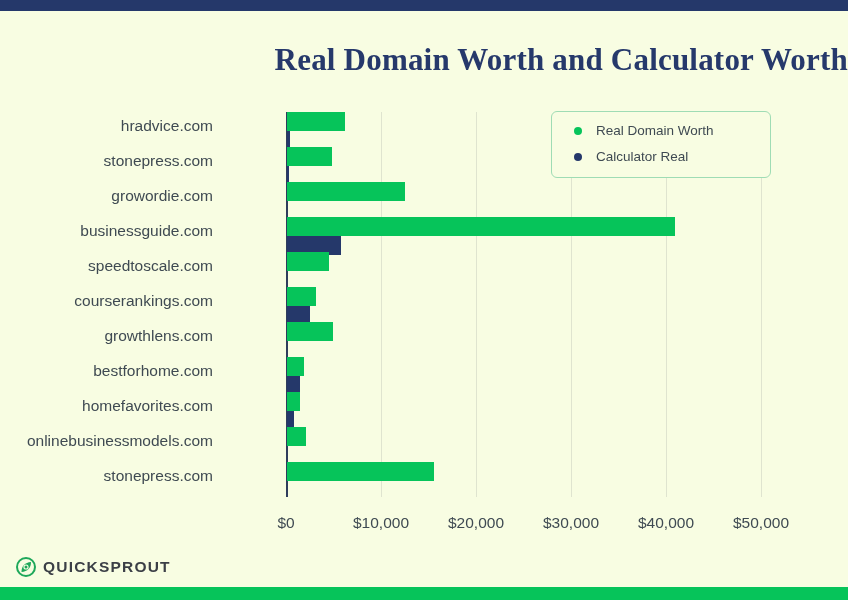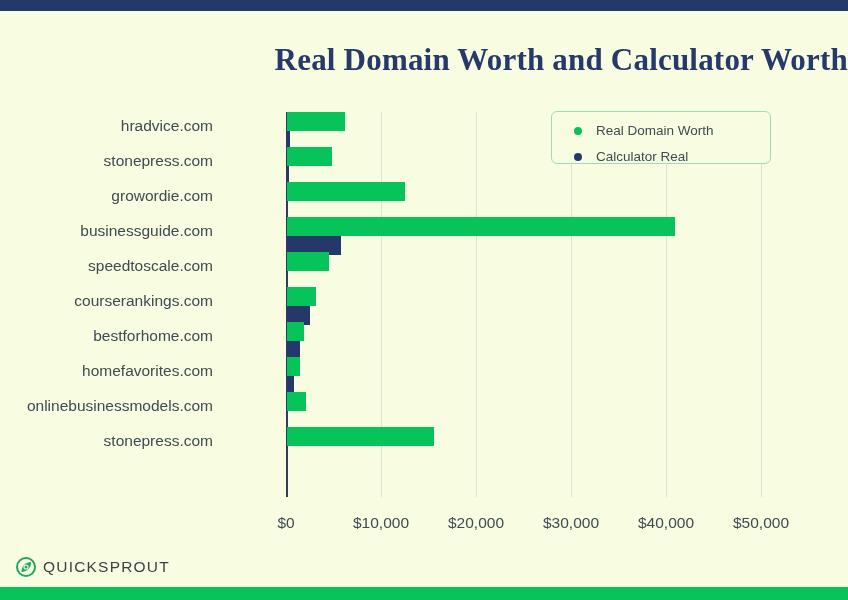--- a/index.html
+++ b/index.html
@@ -118,21 +118,21 @@
     color: #3f4a52;
     transform: translateX(-50%);
     white-space: nowrap;
   }
   
   .legend {
     position: absolute;
     left: 551px;
     top: 111px;
     width: 220px;
-    height: 53px;
+    height: 67px;
     border: 1px solid #9fdcb4;
     border-radius: 6px;
     background: #f8fde2;
     box-sizing: border-box;
   }
   .legend-item {
     position: absolute;
     left: 22px;
     font-size: 13.5px;
     color: #3f4a52;
@@ -160,21 +160,21 @@
     display: flex;
     align-items: center;
   }
   .logo-mark {
     width: 20px;
     height: 20px;
     margin-right: 7px;
   }
   .logo-text {
     font-size: 15.5px;
-    font-weight: normal;
+    font-weight: bold;
     letter-spacing: 1.2px;
     color: #3b3f46;
   }
 </style>
 </head>
 <body>
 
 <div class="top-bar"></div>
 
 <div class="chart-title">Real Domain Worth and Calculator Worth</div>
@@ -222,20 +222,27 @@
         <div class="bar-holder">
           <div class="bar real" style="width: 41.8px; background: rgb(6, 196, 90);"></div>
           <div class="bar calc" style="width: 0px; background: rgb(37, 56, 106);"></div>
         </div>
       </div>
       <div class="row">
         <div class="row-label">courserankings.com</div>
         <div class="bar-holder">
           <div class="bar real" style="width: 29.45px; background: rgb(6, 196, 90);"></div>
           <div class="bar calc" style="width: 22.8px; background: rgb(37, 56, 106);"></div>
+        </div>
+      </div>
+      <div class="row">
+        <div class="row-label">growthlens.com</div>
+        <div class="bar-holder">
+          <div class="bar real" style="width: 45.6px; background: rgb(6, 196, 90);"></div>
+          <div class="bar calc" style="width: 0px; background: rgb(37, 56, 106);"></div>
         </div>
       </div>
       <div class="row">
         <div class="row-label">bestforhome.com</div>
         <div class="bar-holder">
           <div class="bar real" style="width: 16.625px; background: rgb(6, 196, 90);"></div>
           <div class="bar calc" style="width: 13.3px; background: rgb(37, 56, 106);"></div>
         </div>
       </div>
       <div class="row">

